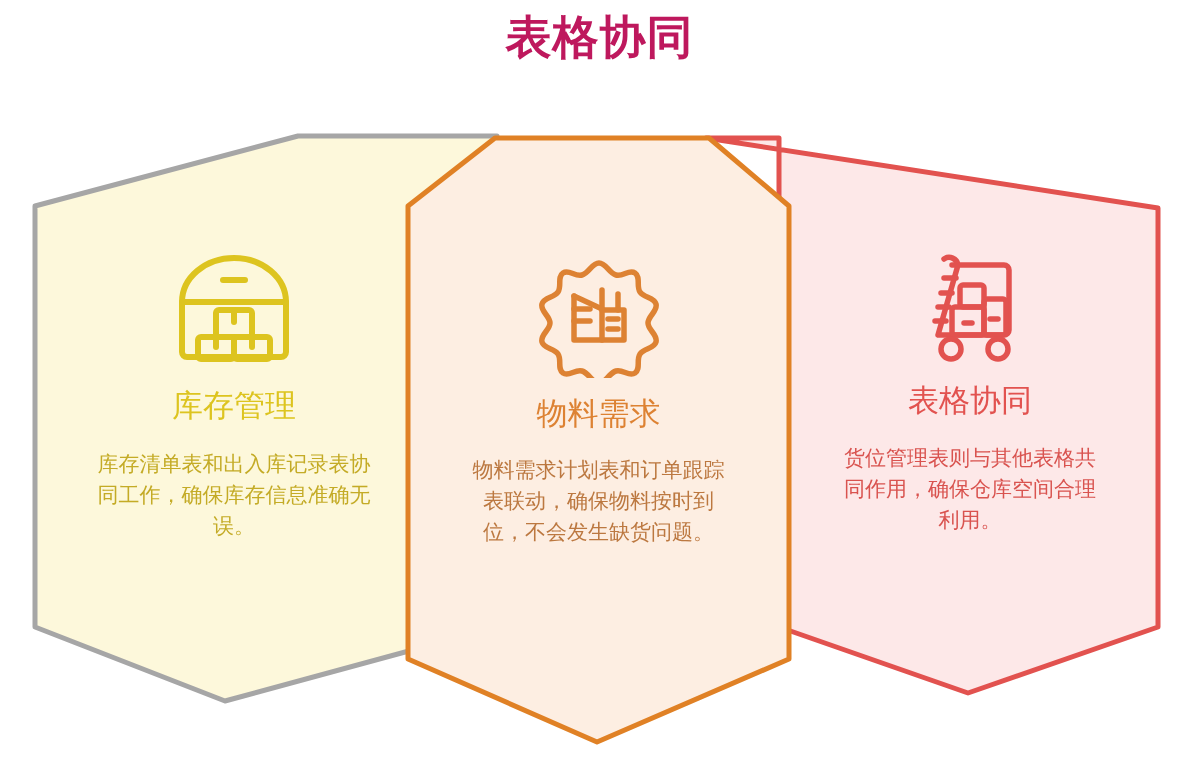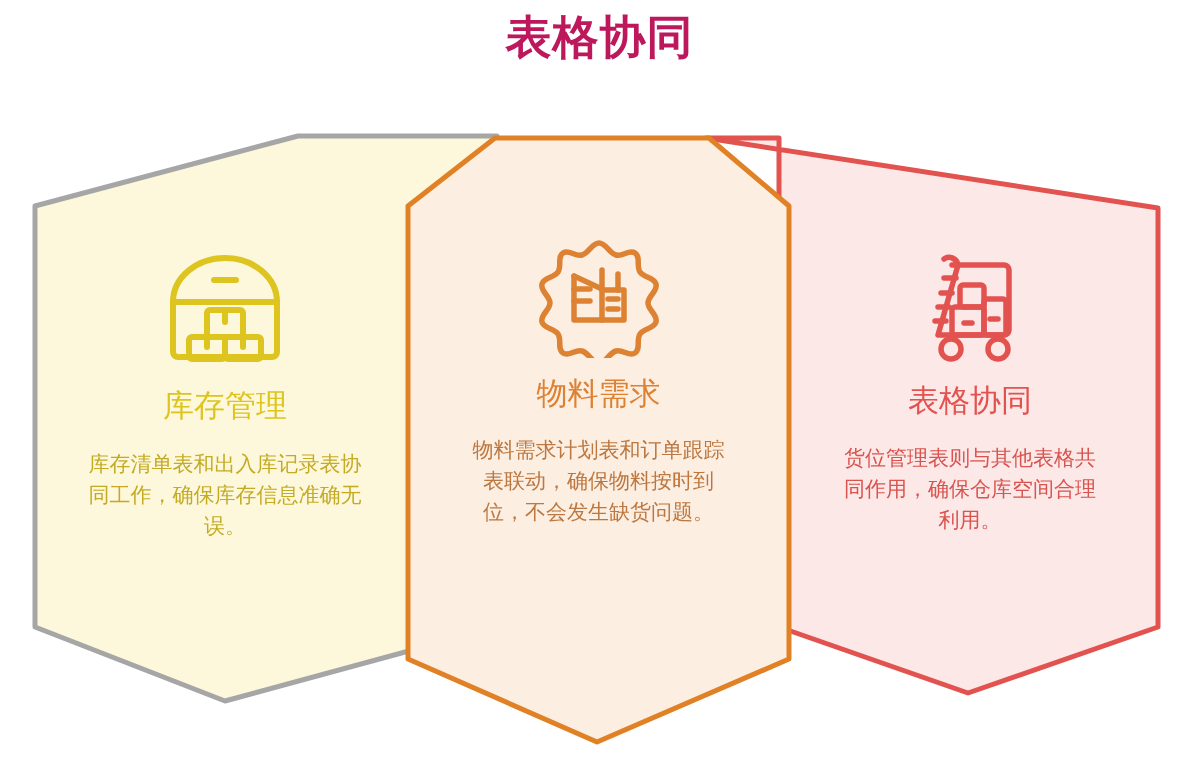--- a/index.html
+++ b/index.html
@@ -56,37 +56,37 @@
     margin: 0;
     white-space: nowrap;
   }
   .panel-body {
     font-size: 21px;
     line-height: 31px;
     margin: 15px;
   }
   
   #panel-left-content {
-    left: 35px;
+    left: 44px;
     top: 252px;
     width: 380px;
   }
   #panel-left-content .panel-heading {
     color: #ddc41f;
     margin-top: 22px;
   }
   #panel-left-content .panel-body {
     color: #c4ab26;
     margin-top: 22px;
     padding: 0 30px;
   }
   
   #panel-mid-content {
     left: 407px;
-    top: 236px;
+    top: 256px;
     width: 383px;
   }
   #panel-mid-content .panel-heading {
     color: #dd8233;
     margin-top: 16px;
   }
   #panel-mid-content .panel-body {
     color: #bc7840;
     margin-top: 20px;
     padding: 0 42px;

